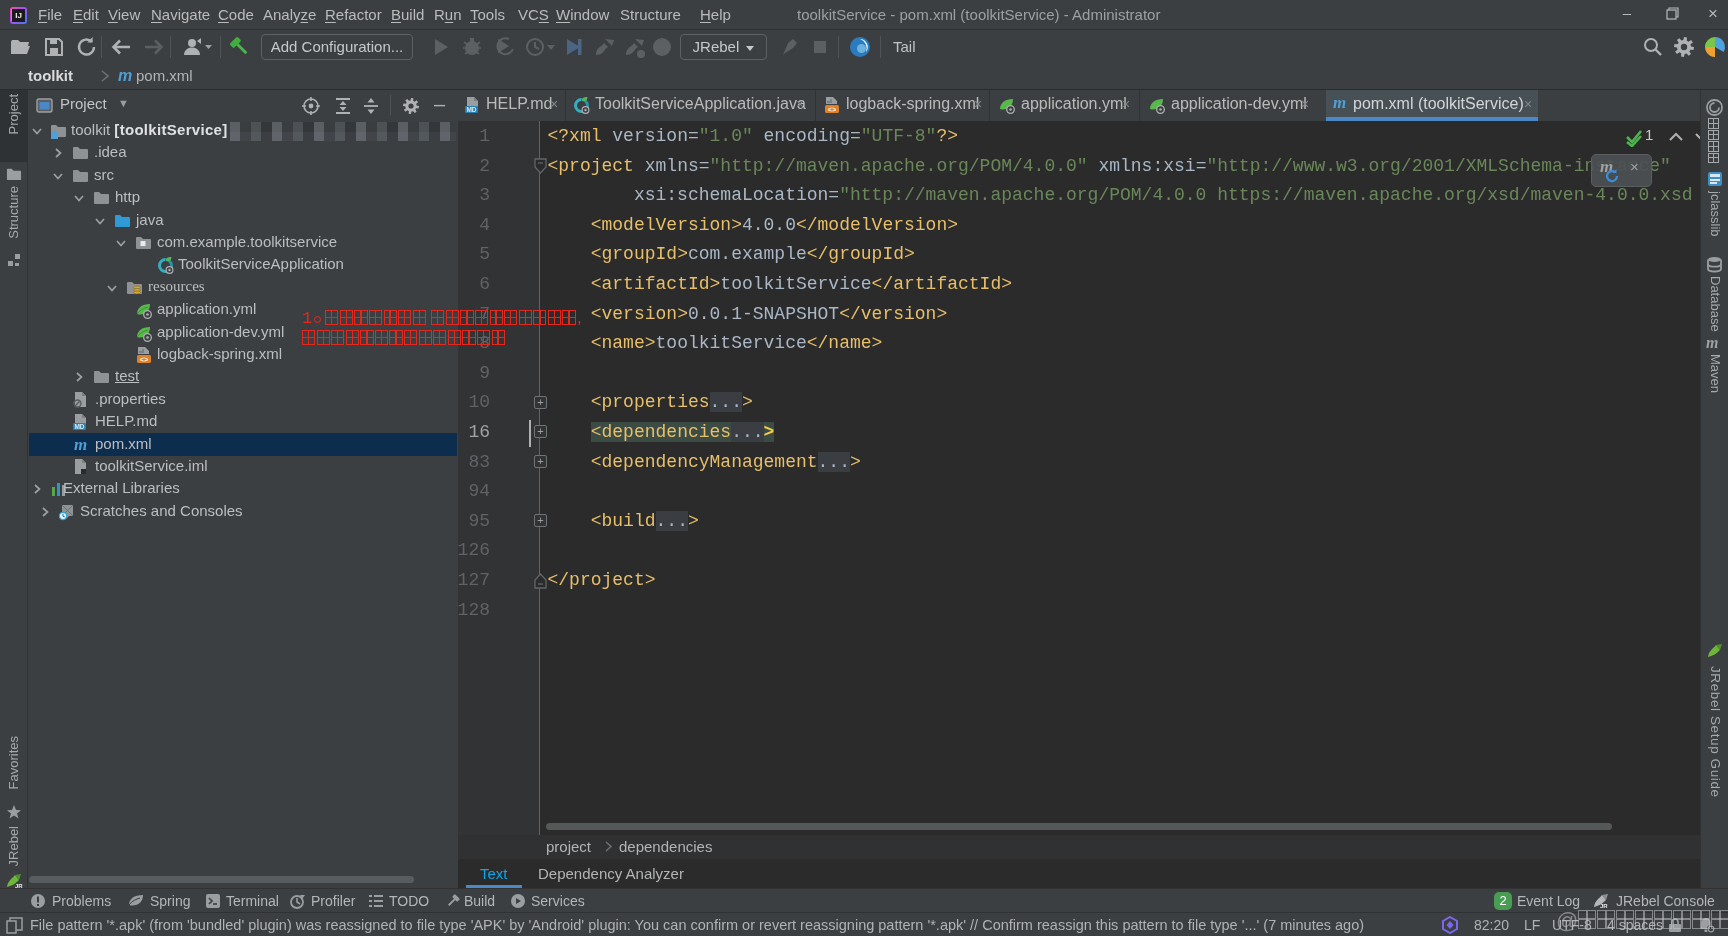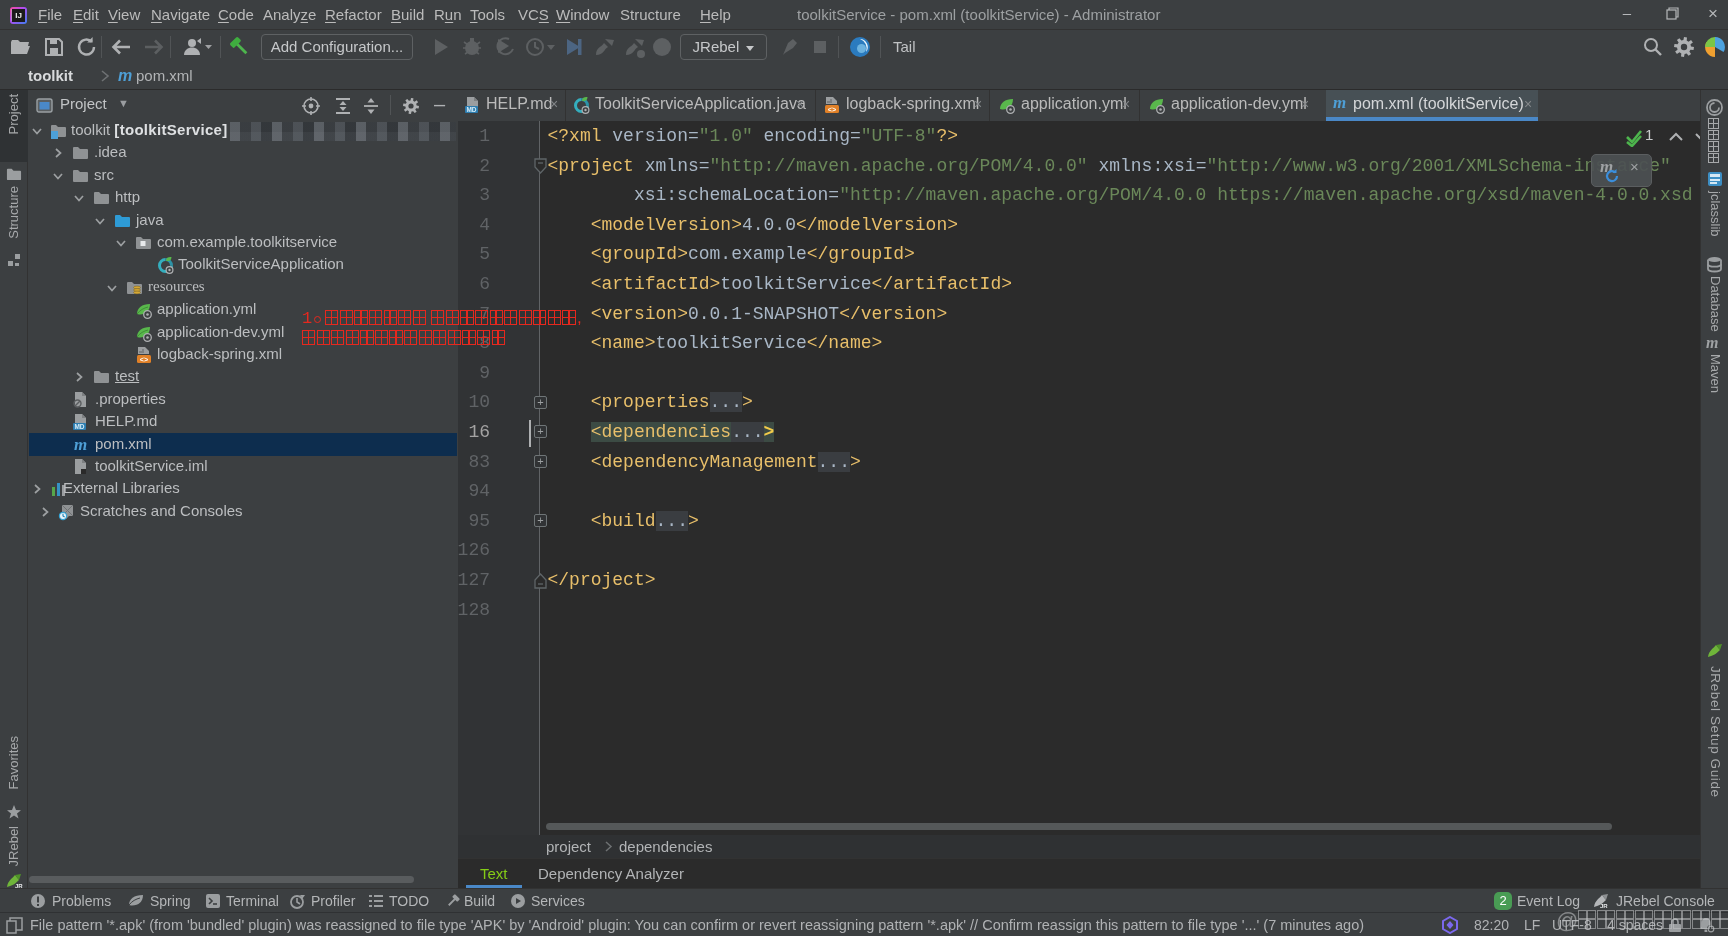--- a/index.html
+++ b/index.html
@@ -601,21 +601,21 @@
     </div>
     <div id="hscroll"></div>
     <div id="ecrumbs">
       <span style="position:absolute; left:88px;">project</span>
       <svg style="position:absolute; left:146px; top:5px;" width="9" height="13" viewBox="0 0 9 13">
           <path d="M2 2 L7 6.5 L2 11" fill="none" stroke="#6e7173" stroke-width="1.5"></path>
         </svg>
       <span style="position:absolute; left:161px;">dependencies</span>
     </div>
     <div id="ebottomtabs">
-      <span style="position:absolute; left:22px; top:6px; color:#84cc16;">Text</span>
+      <span style="position:absolute; left:22px; top:6px; color:#0ea5e9;">Text</span>
       <span style="position:absolute; left:80px; top:6px; color:#b2b4b6;">Dependency Analyzer</span>
       <div id="textunderline"></div>
     </div>
   </div>
   <div id="rightstripe" class="abs">
     <svg style="position:absolute; left:5px; top:9px;" width="17" height="17" viewBox="0 0 17 17">
         <path d="M8.5 1 C13 1 16 4 16 8.5 C16 13 13 16 8.5 16 C4 16 1 13 1 8.5 C1 4 4 1 8.5 1 Z M8.5 4 C6 4 4 6 4 8.5 C4 11 6 13 8.5 13 C11 13 13 11 13 8.5" fill="none" stroke="#9b9ea0" stroke-width="1.8"></path>
       </svg>
     <div style="position:absolute; left:7px; top:28px; color:#a7a9ab;">
         <span class="cbv"></span>

